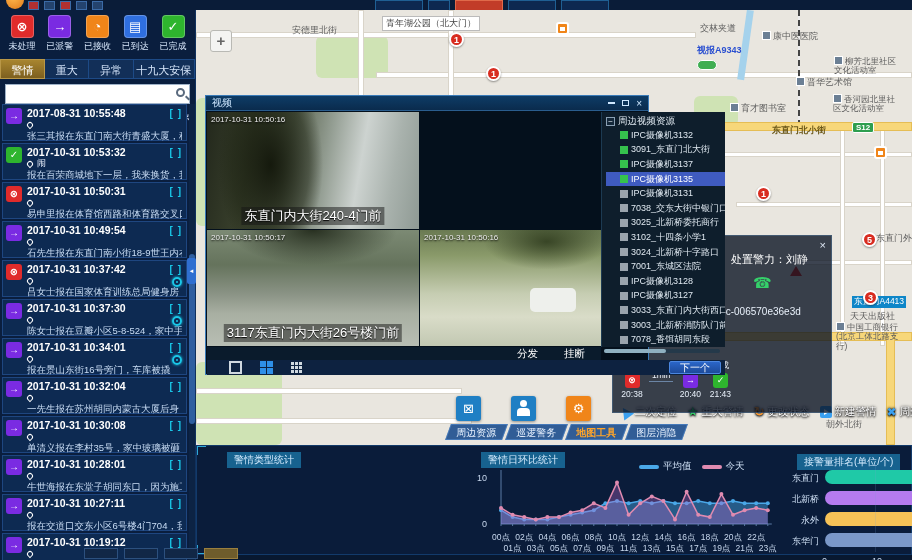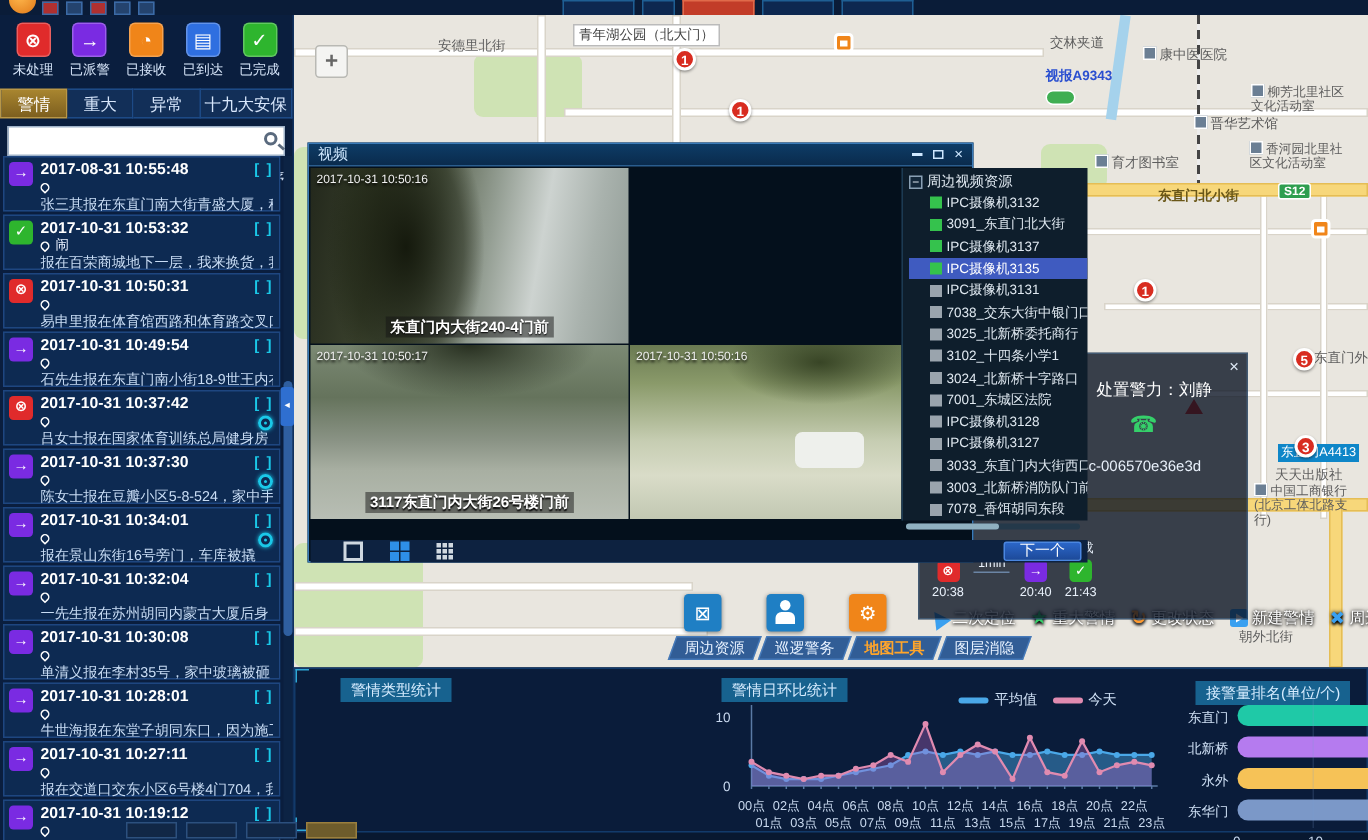--- a/index.html
+++ b/index.html
@@ -147,22 +147,22 @@
   .vf2 .car-d { position:absolute; left:88px; top:8px; width:58px; height:34px; background:#2c3a4e; border-radius:5px; }
   .vf2 .rider { position:absolute; left:152px; top:16px; width:12px; height:20px; background:#b23a2a; border-radius:3px; }
   .vf3 { left:1px; top:134px; width:212px; height:116px;
     background:radial-gradient(ellipse 120px 50px at 50% 0%, rgba(25,32,18,.85), transparent 70%),
     linear-gradient(180deg,#7c8a74 0%,#65735c 30%,#8a9385 55%,#a8afa2 72%,#b8beb4 100%); }
   .vf4 { left:214px; top:134px; width:181px; height:116px;
     background:radial-gradient(ellipse 90px 40px at 70% 10%, rgba(40,52,24,.8), transparent 70%),
     linear-gradient(180deg,#6a7a52 0%,#8a9a6a 22%,#c6cdb2 55%,#d9dcc8 75%,#c2c8b2 100%); }
   .vf4 .car-w { position:absolute; left:110px; top:58px; width:46px; height:24px; background:#eef0ec; border-radius:5px; }
   .vts { position:absolute; top:3px; left:4px; font-size:8px; color:#f0f0f0; text-shadow:0 1px 2px #000; }
-  .vcap { position:absolute; bottom:4px; left:50%; transform:translateX(-50%); font-size:10px; color:#fff;
-    background:rgba(20,20,20,.5); padding:0 3px; white-space:nowrap; text-shadow:0 1px 1px #000;font-weight:bold; }
+  .vcap { position:absolute; bottom:4px; left:50%; transform:translateX(-50%); font-size:13px; color:#fff;
+    background:rgba(20,20,20,.5); padding:0 3px; white-space:nowrap; text-shadow:0 1px 1px #000; }
   .vcap.big { left:auto; right:4px; transform:none; background:transparent; font-size:11px; font-weight:bold;
     text-shadow:1px 1px 2px #000, -1px -1px 2px #000; }
   .ytag { position:absolute; left:4px; top:3px; width:14px; height:8px; background:#e8d24a; border-radius:1px; }
   .vbar { position:absolute; left:1px; top:251px; width:394px; height:13px; background:#0a1b2c; display:flex;
     justify-content:flex-end; align-items:center; gap:26px; padding-right:16px; }
   .vbtn { font-size:10.5px; color:#fff; cursor:pointer; }
   .vbottom { position:absolute; left:1px; top:264px; width:518px; height:15px; background:#0d2240; }
   .lay-icons { position:absolute; left:22px; top:1px; display:flex; gap:18px; }
   .lay1 { width:13px; height:13px; border:2px solid #cfd8e0; }
   .lay4 { width:13px; height:13px; display:grid; grid-template-columns:6px 6px; gap:1px; }
@@ -551,20 +551,24 @@
     </div>
     <div class="vfeed vf3">
       <span class="vts">2017-10-31 10:50:17</span>
       <span class="vcap">3117东直门内大街26号楼门前</span>
     </div>
     <div class="vfeed vf4">
       <i class="car-w"></i>
       <span class="vts">2017-10-31 10:50:16</span>
     </div>
 
+    <div class="vbar">
+      <span class="vbtn">分发</span>
+      <span class="vbtn">挂断</span>
+    </div>
 
     <div class="tree">
       <div class="troot">
         <span class="exp">−</span>
         <span>周边视频资源</span>
       </div>
       <div id="cam-list">
           <div class="titem">
             <span class="cb on"></span>
             <span>IPC摄像机3132</span>

